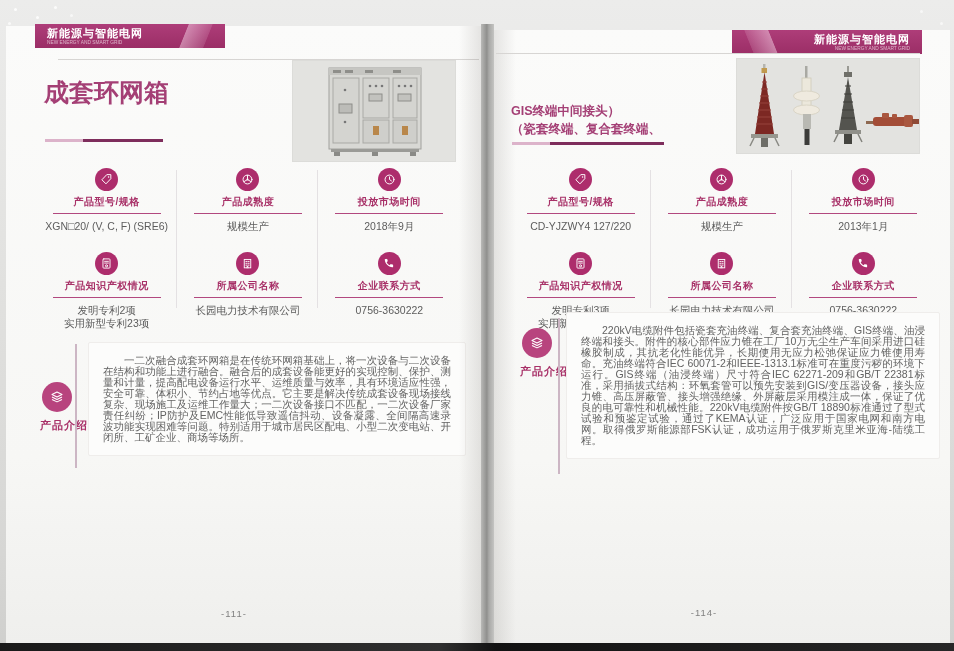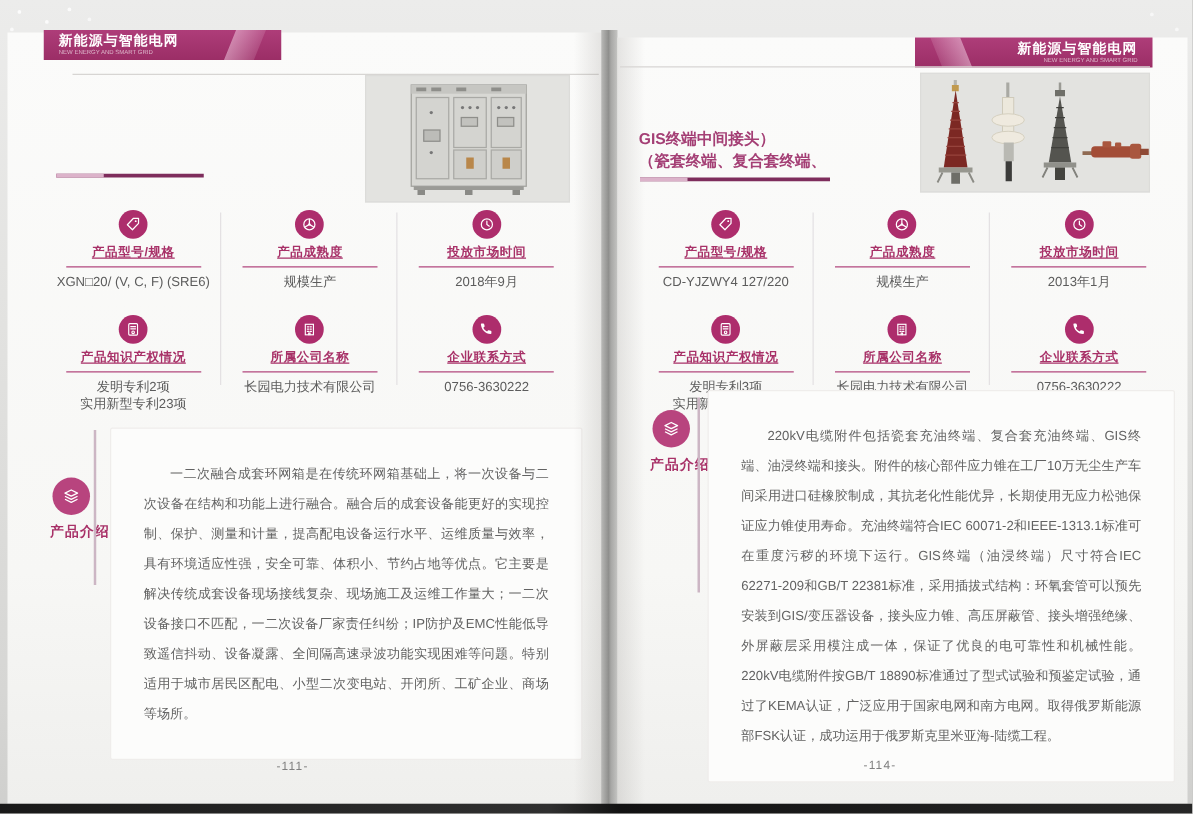--- a/index.html
+++ b/index.html
@@ -46,38 +46,38 @@
   .photo-left{left:286px;top:34px;width:164px;height:102px;}
   .photo-right{left:242px;top:28px;width:184px;height:96px;}
   
   .spec-grid{position:absolute;width:424px;}
   .grid-left{left:30px;top:140px;}
   .grid-right{left:16px;top:136px;}
   .spec-cells{display:grid;grid-template-columns:1fr 1fr 1fr;row-gap:12px;}
   .spec-cell{text-align:center;padding:2px 6px 4px 6px;}
   .spec-icon{width:23px;height:23px;border-radius:50%;background:#ad2d6c;margin:0 auto;
     display:flex;align-items:center;justify-content:center;}
-  .spec-label{margin-top:4px;font-size:10px;font-weight:bold;color:#a83168;letter-spacing:.5px;text-decoration:underline;}
+  .spec-label{margin-top:4px;font-size:10px;font-weight:bold;color:#a83168;letter-spacing:.5px;}
   .spec-rule{width:108px;height:1px;background:#b2487f;margin:4px auto 0 auto;}
   .spec-value{margin-top:6px;font-size:10.5px;line-height:13.5px;color:#5c5c5c;white-space:pre-line;}
   .vdiv{position:absolute;top:4px;width:1px;height:138px;background:#e4e1e3;}
   .vdiv-1{left:140px;} .vdiv-2{left:281px;}
   
   .intro-label{position:absolute;width:62px;text-align:right;}
   .intro-label .circ{width:30px;height:30px;border-radius:50%;background:#b8447e;margin:0 auto;
     display:flex;align-items:center;justify-content:center;}
   .intro-label .txt{margin-top:6px;font-size:11px;font-weight:bold;color:#a83168;letter-spacing:1px;}
   .intro-left-label{left:20px;top:356px;}
   .intro-right-label{left:12px;top:298px;}
   .vline{position:absolute;width:2px;background:#ccb6c4;}
   .vline-left{left:69px;top:318px;height:124px;}
   .vline-right{left:64px;top:288px;height:156px;}
   .intro-card{position:absolute;background:#fcfcfb;border:1px solid #efedeb;border-radius:2px;
     padding:8px 10px;}
-  .intro-card p{margin:16px;font-size:10.5px;line-height:24px;color:#626262;text-align:justify;
+  .intro-card p{margin:4px;font-size:10.5px;line-height:11px;color:#626262;text-align:justify;
     text-indent:21px;}
   .card-left{left:82px;top:316px;width:356px;}
   .card-right{left:72px;top:282px;width:352px;}
   .pagenum{position:absolute;width:60px;text-align:center;font-size:9.5px;color:#808080;letter-spacing:1px;}
   .pn-left{left:198px;bottom:24px;}
   .pn-right{left:180px;bottom:25px;text-align:center;}
   
   .speck{position:absolute;width:3px;height:3px;border-radius:50%;background:transparent;}
   .speck-grey{left:0;top:0;box-shadow:
     40px 595px 0 0 rgba(140,140,155,.35), 18px 560px 0 0 rgba(140,140,155,.3),
@@ -103,20 +103,21 @@
 
   <div class="page page-left">
     <div class="banner banner-left">
       <div class="t">新能源与智能电网</div>
       <div class="s">NEW ENERGY AND SMART GRID</div>
       <span class="swoosh"></span>
     </div>
     <div class="hairline" style="left:52px;right:2px;top:33px;"></div>
 
     <h1 class="title-main title-left">
+      <div>成套环网箱</div>
     </h1>
     <div class="title-bar bar-left">
         <span class="lite"></span>
       </div>
 
     <div class="photo photo-left">
       <svg viewBox="0 0 164 102" width="164" height="102">
         <rect x="37" y="8" width="92" height="81" fill="#d8d8d4" stroke="#a2a29e"></rect>
         <rect x="37" y="8" width="92" height="7" fill="#c6c6c2"></rect>
         <rect x="41" y="10" width="8" height="3" fill="#8e8e8a"></rect>

